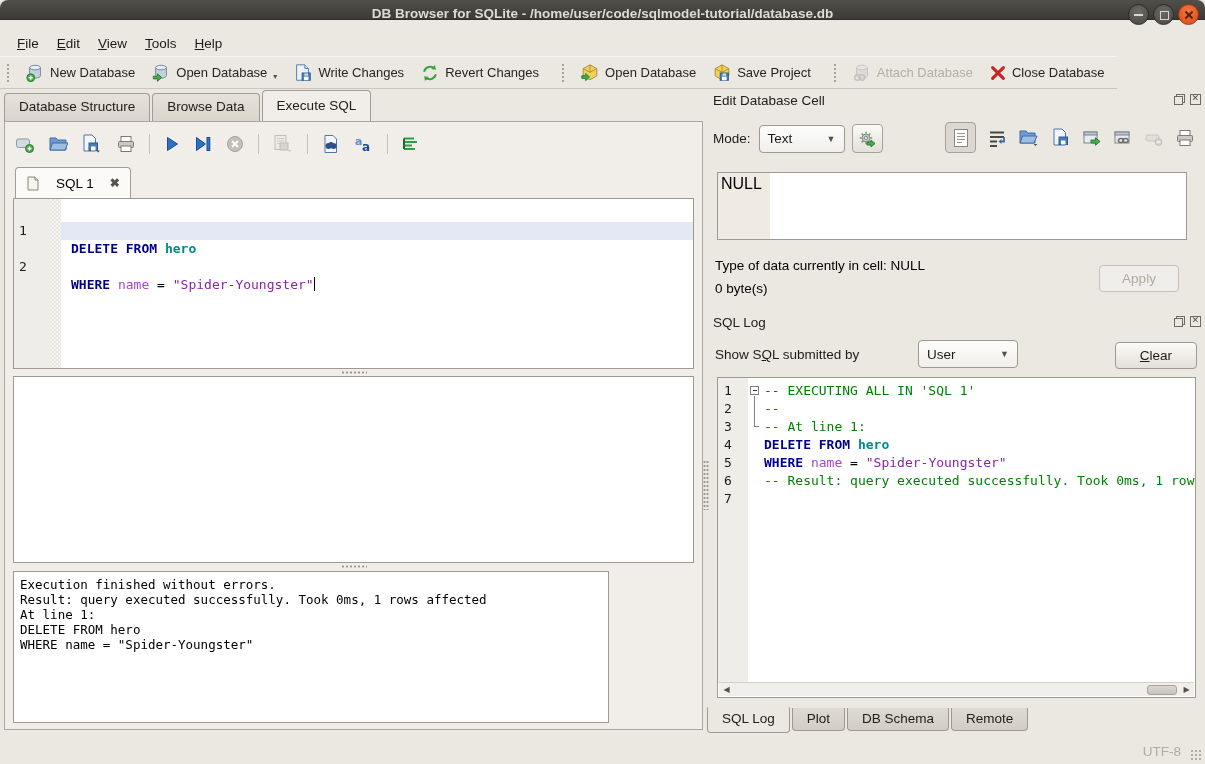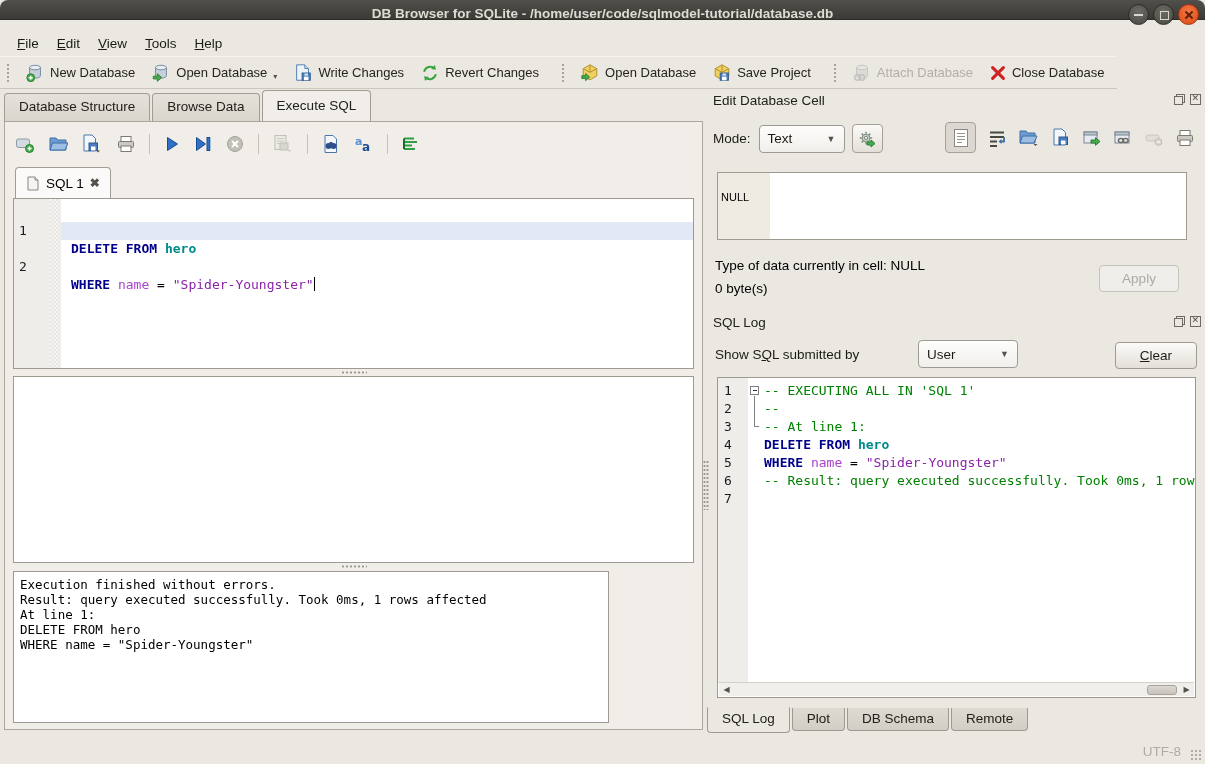--- a/index.html
+++ b/index.html
@@ -50,21 +50,21 @@
 
   
   .left-frame { position:absolute; left:4px; top:121px; width:699px; height:609px;
     background:#f1eee9; border:1px solid #aba79f; z-index:2; }
 
   .sql-toolbar { position:absolute; left:10px; top:9px; height:26px; display:flex; align-items:center; gap:13px; }
   .sql-sep { width:1px; height:20px; background:#c6c2ba; }
   .sql-toolbar .icon { cursor:default; }
 
   .sql-subtabs { position:absolute; left:10px; top:45px; height:31px; display:flex; align-items:flex-end; }
-  .stab { height:31px; display:flex; align-items:center; gap:6px; padding:0 10px; font-size:13.5px;
+  .stab { height:31px; display:flex; align-items:center; gap:16px; padding:0 10px; font-size:13.5px;
     background:#fbfaf8; border:1px solid #a19d95; border-bottom:none; border-radius:4px 4px 0 0; }
   .stab .close-x { font-size:12px; font-weight:bold; color:#55524c; cursor:default; }
 
   .editor-box { position:absolute; left:8px; top:76px; width:681px; height:171px; background:#fff;
     border:1px solid #9e9a92; overflow:hidden; }
   .ed-gutter { position:absolute; left:0; top:0; bottom:0; width:36px; background:#efedea; }
   .ed-fold { position:absolute; left:36px; top:0; bottom:0; width:11px;
     background:conic-gradient(#e7e5e1 25%, #f6f5f2 0 50%, #e7e5e1 0 75%, #f6f5f2 0) 0 0/4px 4px; }
   .ed-line { position:absolute; left:0; right:0; height:18px; font-family:"DejaVu Sans Mono",monospace;
     font-size:13px; line-height:18px; white-space:pre; }
@@ -105,21 +105,21 @@
   .combo .arr { font-size:9px; color:#55524c; margin-left:10px; }
   .sq-btn { width:31px; height:29px; margin-left:7px; border:1px solid #a5a199; border-radius:4px;
     background:linear-gradient(#fbfaf8,#e4e0d9); display:flex; align-items:center; justify-content:center; cursor:default; }
 
   .cell-icons { position:absolute; right:10px; top:34px; display:flex; align-items:center; gap:11px; }
   .ci-btn { width:31px; height:31px; display:flex; align-items:center; justify-content:center; cursor:default; }
   .ci-btn.pressed { border:1px solid #a5a199; border-radius:4px; background:#dcd8d1; }
 
   .null-box { position:absolute; left:10px; top:84px; width:470px; height:68px; background:#fff; border:1px solid #9e9a92; }
   .null-gutter { position:absolute; left:0; top:0; bottom:0; width:52px; background:#efebe3; }
-  .null-text { position:absolute; left:3px; top:18px; font-size:11px; color:#000; }
+  .null-text { position:absolute; left:3px; top:2px; font-size:16px; color:#000; }
 
   .type-info { position:absolute; left:8px; top:170px; font-size:13.5px; color:#000; }
   .size-info { position:absolute; left:8px; top:193px; font-size:13.5px; color:#000; }
   .btn { position:absolute; height:27px; border:1px solid #9e9a92; border-radius:4px;
     background:linear-gradient(#fbfaf8,#e4e0d9); font-size:13.5px; color:#1d1b16;
     display:flex; align-items:center; justify-content:center; cursor:default; }
   .btn.disabled { background:#f0eeea; border-color:#c6c2ba; color:#aeaaa2; }
   .apply-btn { left:392px; top:177px; width:80px; }
   .clear-btn { left:408px; top:254px; width:82px; }
 

